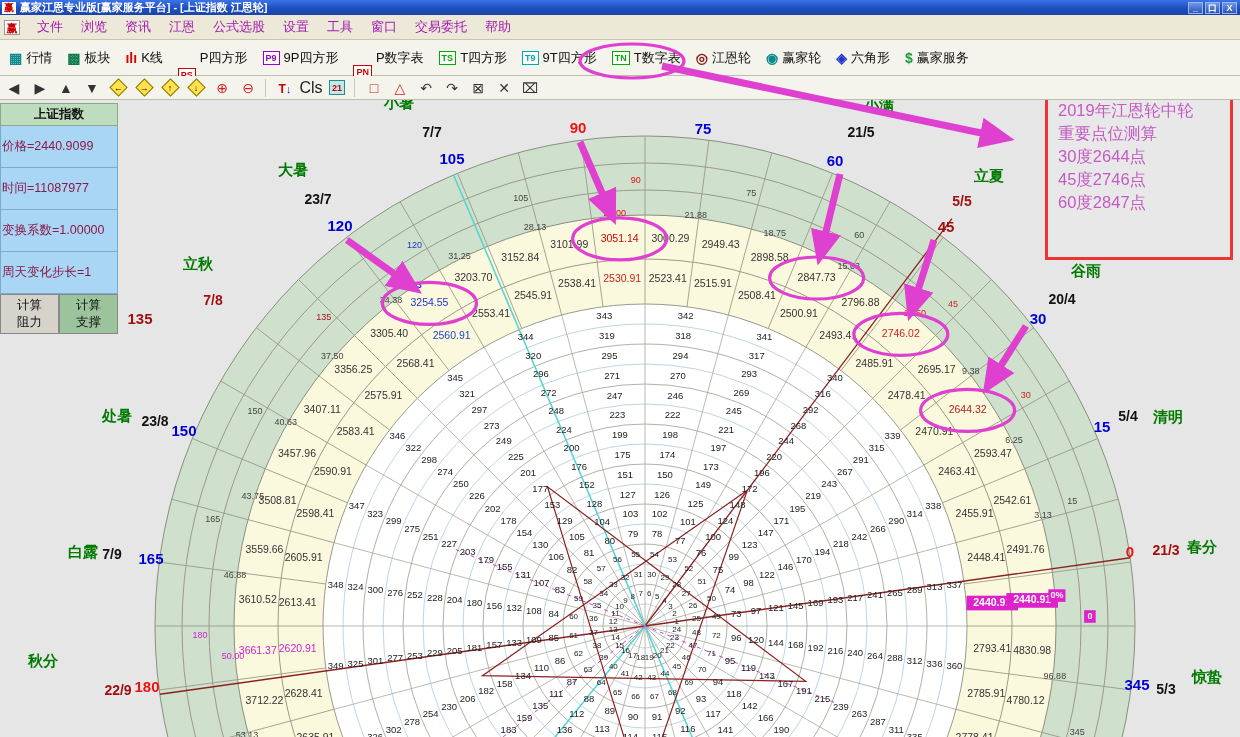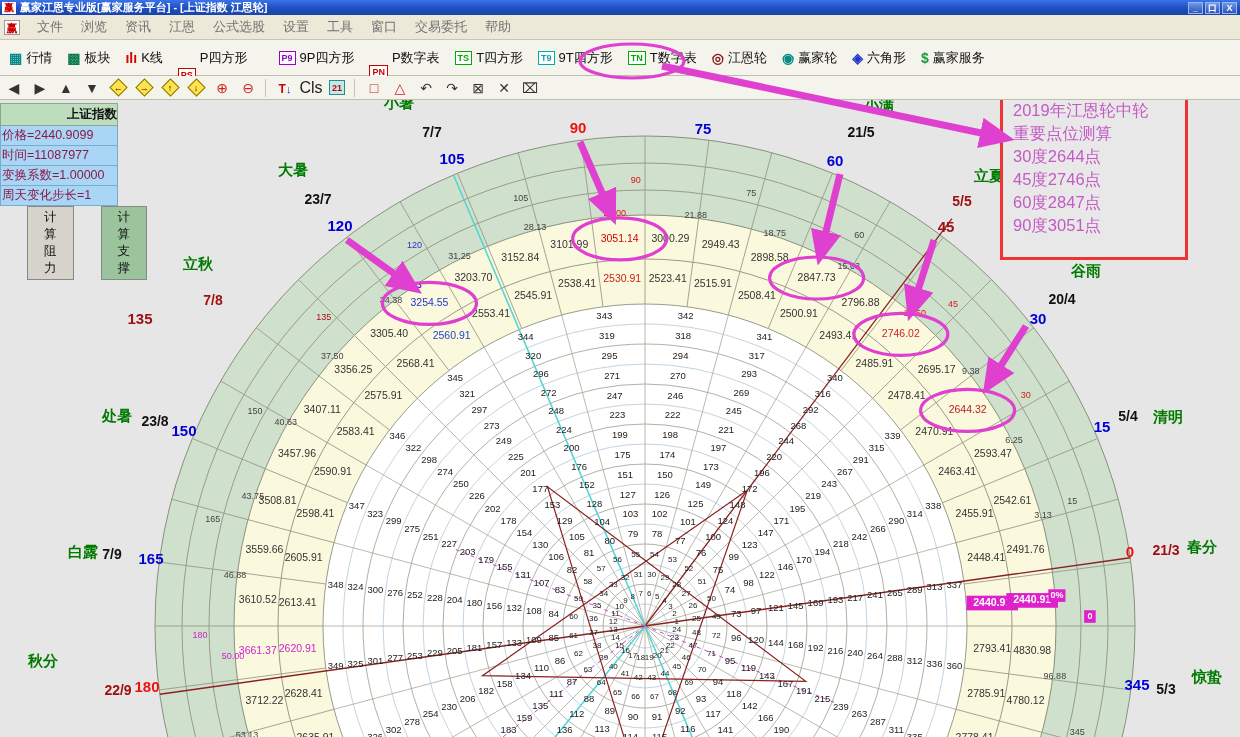--- a/index.html
+++ b/index.html
@@ -11,21 +11,21 @@
     display:flex; align-items:center; color:#fff; font-size:11px; font-weight:bold; }
   #titlebar .logo { width:14px; height:12px; background:#fff; color:#c00; font-size:10px; font-weight:bold;
     line-height:12px; text-align:center; margin:0 4px 0 2px; }
   .wincontrols { margin-left:auto; display:flex; gap:2px; padding-right:3px; }
   .wincontrols span { width:15px; height:12px; background:linear-gradient(180deg,#6f97e8,#2c55b8);
     border:1px solid #9ab6f0; color:#fff; font-size:9px; line-height:10px; text-align:center; }
   #menubar { position:absolute; left:0; top:15px; width:1240px; height:25px; z-index:40;
     background:#ece9d8; border-bottom:1px solid #c8c4ae; display:flex; align-items:center; font-size:13px; }
   #menubar .logo { width:16px; height:15px; background:#fff; color:#c00; border:1px solid #999;
     font-size:11px; font-weight:bold; line-height:14px; text-align:center; margin:0 8px 0 4px; }
-  .menu-item { padding:16px 9px; color:#737373; cursor:default; }
+  .menu-item { padding:16px 9px; color:#a21caf; cursor:default; }
   
   #toolbar { position:absolute; left:0; top:40px; width:1240px; height:36px; z-index:40;
     background:#f4f3ec; border-bottom:1px solid #bfbdb0; display:flex; align-items:center; font-size:13px; }
   .tb-btn { display:flex; align-items:center; gap:4px; padding:4px 6px; margin-left:3px; color:#111; white-space:nowrap; }
   .tb-ico { font-size:14px; font-weight:bold; line-height:14px; }
   .tb-box { font-size:9px; font-weight:bold; padding:1px 2px; line-height:10px; background:#fff; }
   
   #navbar { position:absolute; left:0; top:76px; width:1240px; height:24px; z-index:40;
     background:#f4f3ec; border-bottom:1px solid #bfbdb0; display:flex; align-items:center; }
   .nv { min-width:24px; height:20px; display:flex; align-items:center; justify-content:center;
@@ -34,30 +34,30 @@
   .nv.cls { font-size:16px; color:#222; }
   .nv .dia { width:13px; height:13px; background:#ffe24e; border:1px solid #8a7a00; transform:rotate(45deg);
     display:flex; align-items:center; justify-content:center; }
   .nv .dia span { transform:rotate(-45deg); font-size:9px; color:#111; font-weight:bold; }
   .nv .cal { width:16px; height:15px; background:#bfeaea; border:1px solid #2a8a8a; color:#c00;
     font-size:9px; font-weight:bold; text-align:center; line-height:14px; }
   .nv .tdown b { color:#c00; font-size:12px; } .nv .tdown i { color:#22c; font-style:normal; font-size:11px; }
   #navbar .sep { width:1px; height:18px; background:#c9c6b8; margin:0 5px; }
   
   #infopanel { position:absolute; left:0; top:103px; width:118px; z-index:20; font-size:12.5px; }
-  #infopanel .hd { background:#bedcbe; border:1px solid #8aa88a; color:#111; text-align:right;
+  #infopanel .hd { background:#bedcbe; border:1px solid #8aa88a; color:#111; text-align:center;
     font-weight:bold; padding:2px 0; }
   #infopanel .row { background:#a9d6f5; border:1px solid #7aaacc; border-top:none; color:#8b1a4a;
-    padding:1px 1px; white-space:nowrap; overflow:hidden; }
+    padding:12px 1px; white-space:nowrap; overflow:hidden; }
   #infopanel .btns { display:flex; }
-  #infopanel .btns div { flex:1; text-align:center; padding:2px 16px; border:1px solid #888; font-size:12.5px;margin-left:27px; }
+  #infopanel .btns div { flex:1; text-align:center; padding:2px 16px; border:1px solid #888; font-size:12.5px; }
   #infopanel .btns .b1 { background:#d6d3ca; color:#111; }
   #infopanel .btns .b2 { background:#9cc49c; color:#111; }
   
-  #annobox { position:absolute; left:1000px; top:88px; width:188px; height:172px; z-index:20;
+  #annobox { position:absolute; left:1045px; top:88px; width:188px; height:172px; z-index:20;
     background:#e8e8e8; border:3px solid #e33; padding:8px 6px 0 10px; }
   #annobox div { color:#c45ac4; font-size:16.5px; line-height:23px; white-space:nowrap; }
   
   .wm { position:absolute; z-index:5; pointer-events:none; color:rgba(90,90,90,0.18); font-weight:bold; }
   #wm-brand { left:120px; top:290px; font-size:100px; transform:rotate(48deg); transform-origin:left top; letter-spacing:6px; }
   #wm-url { left:175px; top:420px; font-size:30px; transform:rotate(48deg); transform-origin:left top; color:rgba(90,90,90,0.25); }
   #wm-qq { left:515px; top:505px; font-size:22px; color:rgba(100,100,100,0.4); }
   
   #wheel-svg { position:absolute; left:0; top:0; z-index:10; }
   #overlay-svg { position:absolute; left:0; top:0; z-index:60; pointer-events:none; }
@@ -763,21 +763,21 @@
     </div>
     <div class="tb-btn">
       <span class="tb-ico" style="color: rgb(221, 0, 0);">ılı</span>
       <span>K线</span>
     </div>
     <div class="tb-btn">
       <span class="tb-box" style="color: rgb(204, 0, 0); border: 1px solid rgb(204, 0, 0); margin-top: 35px;">PS</span>
       <span>P四方形</span>
     </div>
     <div class="tb-btn">
-      <span class="tb-box" style="color: rgb(153, 0, 204); border: 1px solid rgb(153, 0, 204); margin-left: 16px;">P9</span>
+      <span class="tb-box" style="color: rgb(153, 0, 204); border: 1px solid rgb(153, 0, 204);">P9</span>
       <span>9P四方形</span>
     </div>
     <div class="tb-btn">
       <span class="tb-box" style="color: rgb(204, 0, 0); border: 1px solid rgb(204, 0, 0); margin-top: 28px;">PN</span>
       <span>P数字表</span>
     </div>
     <div class="tb-btn">
       <span class="tb-box" style="color: rgb(0, 170, 0); border: 1px solid rgb(0, 170, 0);">TS</span>
       <span>T四方形</span>
     </div>
@@ -864,21 +864,20 @@
       <div class="b2">计算支撑</div>
     </div>
 </div>
 
 <div id="annobox">
     <div>2019年江恩轮中轮</div>
     <div>重要点位测算</div>
     <div>30度2644点</div>
     <div>45度2746点</div>
     <div>60度2847点</div>
-    <div>90度3051点</div>
   </div>
 
 <svg id="overlay-svg" width="1240" height="737" viewBox="0 0 1240 737">
     <defs>
       <marker id="ah" markerWidth="5" markerHeight="4.4" refX="3.6" refY="2.2" orient="auto">
         <path d="M0,0 L5,2.2 L0,4.4 z" fill="#e040d0"></path>
       </marker>
     </defs>
     <ellipse cx="967.6102095733876" cy="410.43874958839433" rx="47" ry="21" fill="none" stroke="#e040d0" stroke-width="3.2"></ellipse>
     <ellipse cx="900.8261762588268" cy="334.2861546981568" rx="47" ry="21" fill="none" stroke="#e040d0" stroke-width="3.2"></ellipse>

